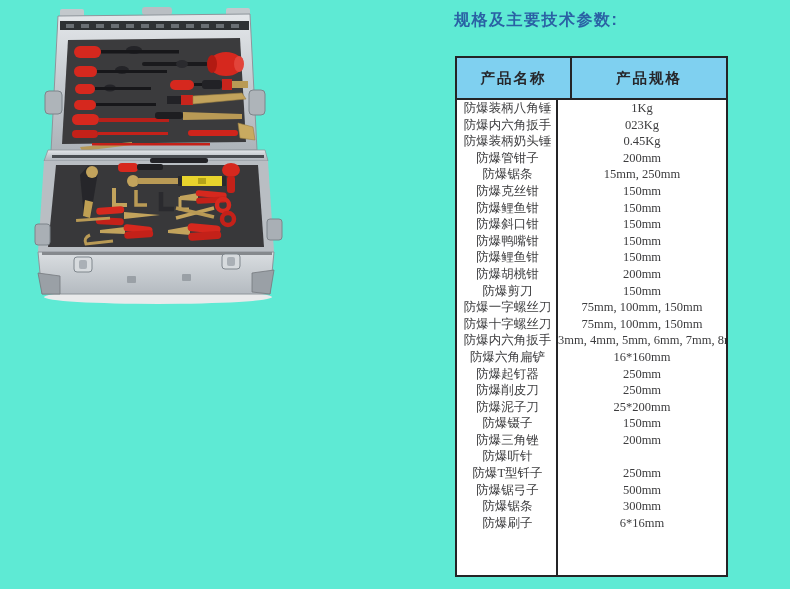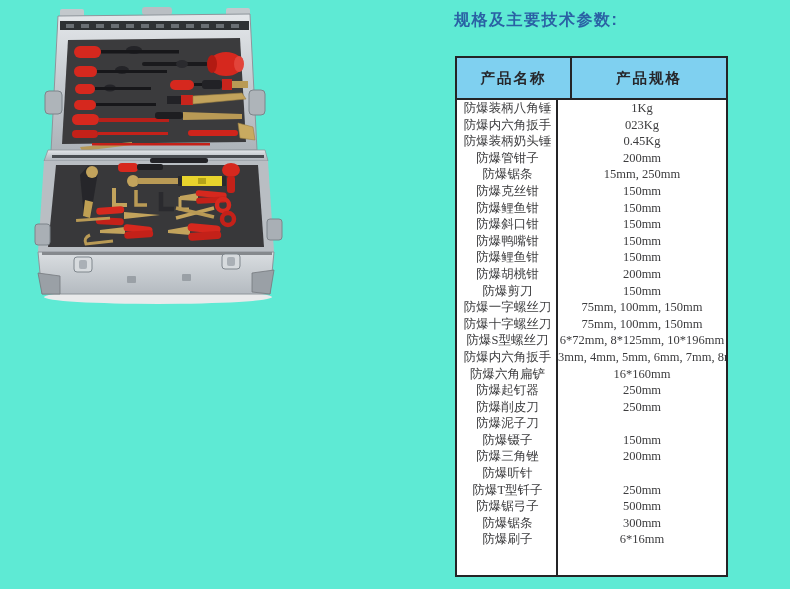--- a/index.html
+++ b/index.html
@@ -286,41 +286,38 @@
         </div>
         <div class="row">
           <div class="td name-col">防爆一字螺丝刀</div>
           <div class="td spec-col">75mm, 100mm, 150mm</div>
         </div>
         <div class="row">
           <div class="td name-col">防爆十字螺丝刀</div>
           <div class="td spec-col">75mm, 100mm, 150mm</div>
         </div>
         <div class="row">
-          <div class="td name-col">防爆S型螺丝刀</div>
-          <div class="td spec-col">6*72mm, 8*125mm, 10*196mm</div>
-        </div>
-        <div class="row">
           <div class="td name-col">防爆内六角扳手</div>
           <div class="td spec-col">3mm, 4mm, 5mm, 6mm, 7mm, 8mm</div>
         </div>
         <div class="row">
           <div class="td name-col">防爆六角扁铲</div>
           <div class="td spec-col">16*160mm</div>
         </div>
         <div class="row">
           <div class="td name-col">防爆起钉器</div>
           <div class="td spec-col">250mm</div>
         </div>
         <div class="row">
           <div class="td name-col">防爆削皮刀</div>
           <div class="td spec-col">250mm</div>
         </div>
         <div class="row">
           <div class="td name-col">防爆泥子刀</div>
+          <div class="td spec-col">25*200mm</div>
         </div>
         <div class="row">
           <div class="td name-col">防爆镊子</div>
           <div class="td spec-col">150mm</div>
         </div>
         <div class="row">
           <div class="td name-col">防爆三角锉</div>
           <div class="td spec-col">200mm</div>
         </div>
         <div class="row">

